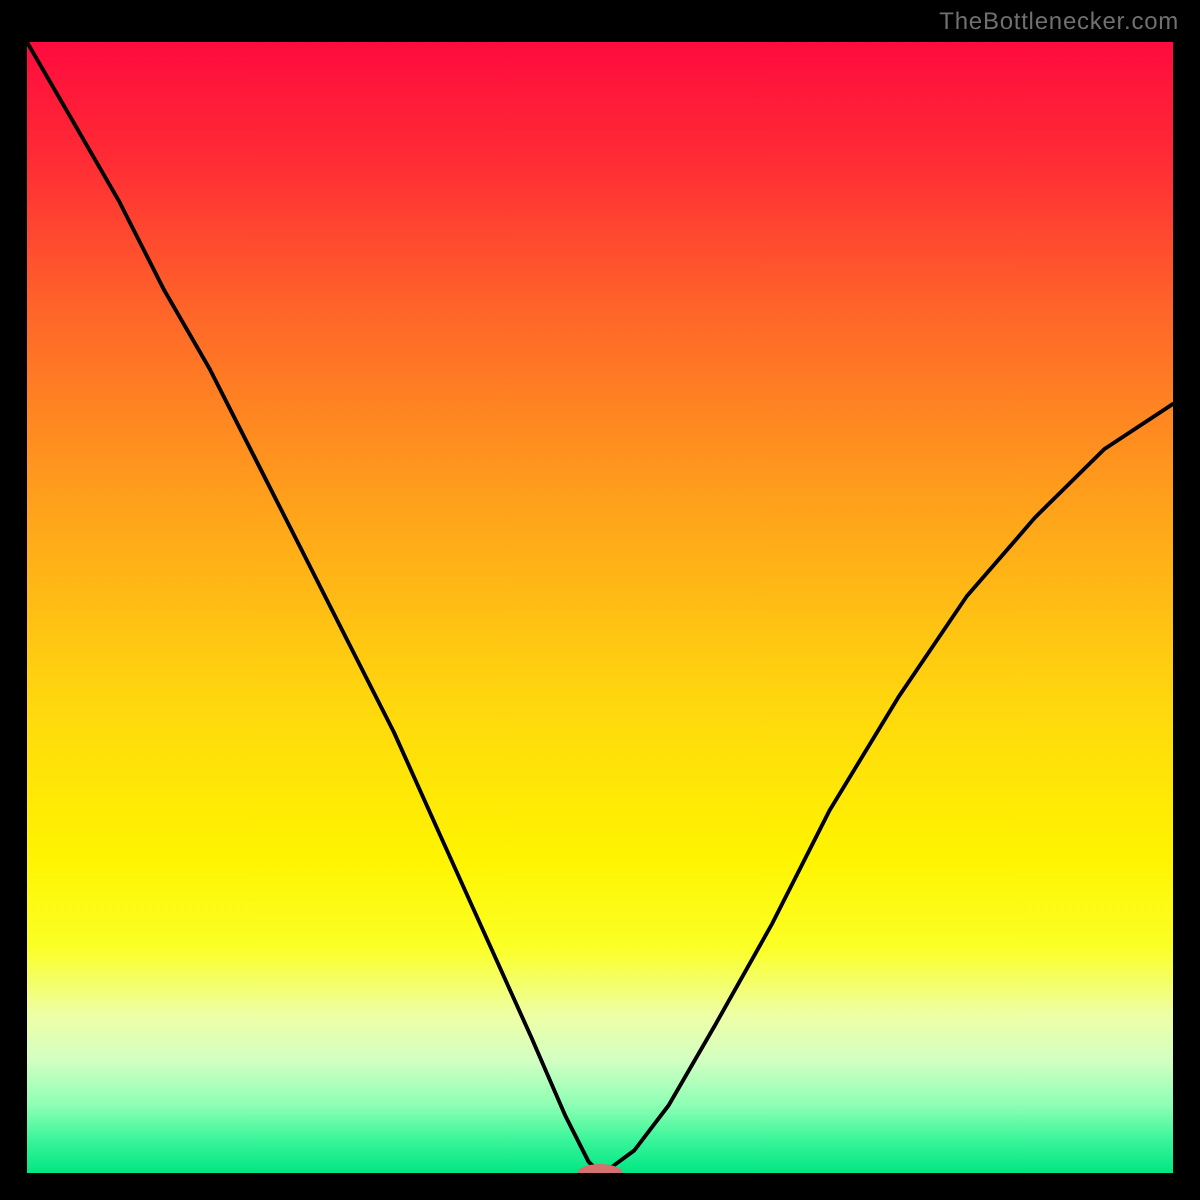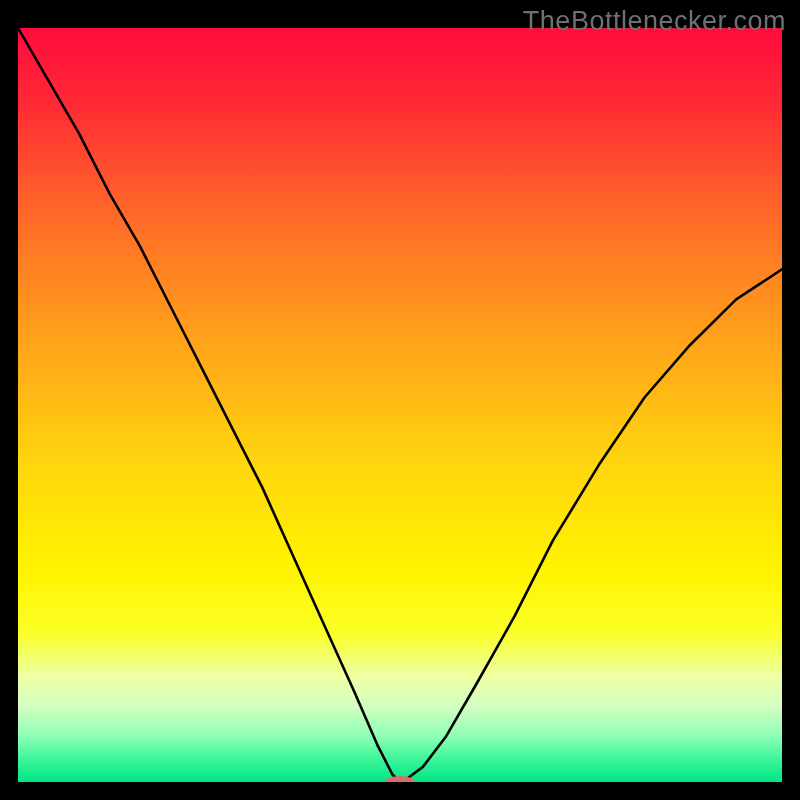--- a/index.html
+++ b/index.html
@@ -15,21 +15,21 @@
     position: relative;
     width: 800px;
     height: 800px;
     background: #000;
   }
   .watermark {
     position: absolute;
     top: 6px;
     right: 14px;
     color: #707070;
-    font-size: 27px;
+    font-size: 16px;
     font-weight: 400;
     letter-spacing: 0.5px;
     z-index: 20;
   }
   .plot {
     position: absolute;
     left: 18px;
     top: 28px;
     width: 764px;
     height: 754px;

